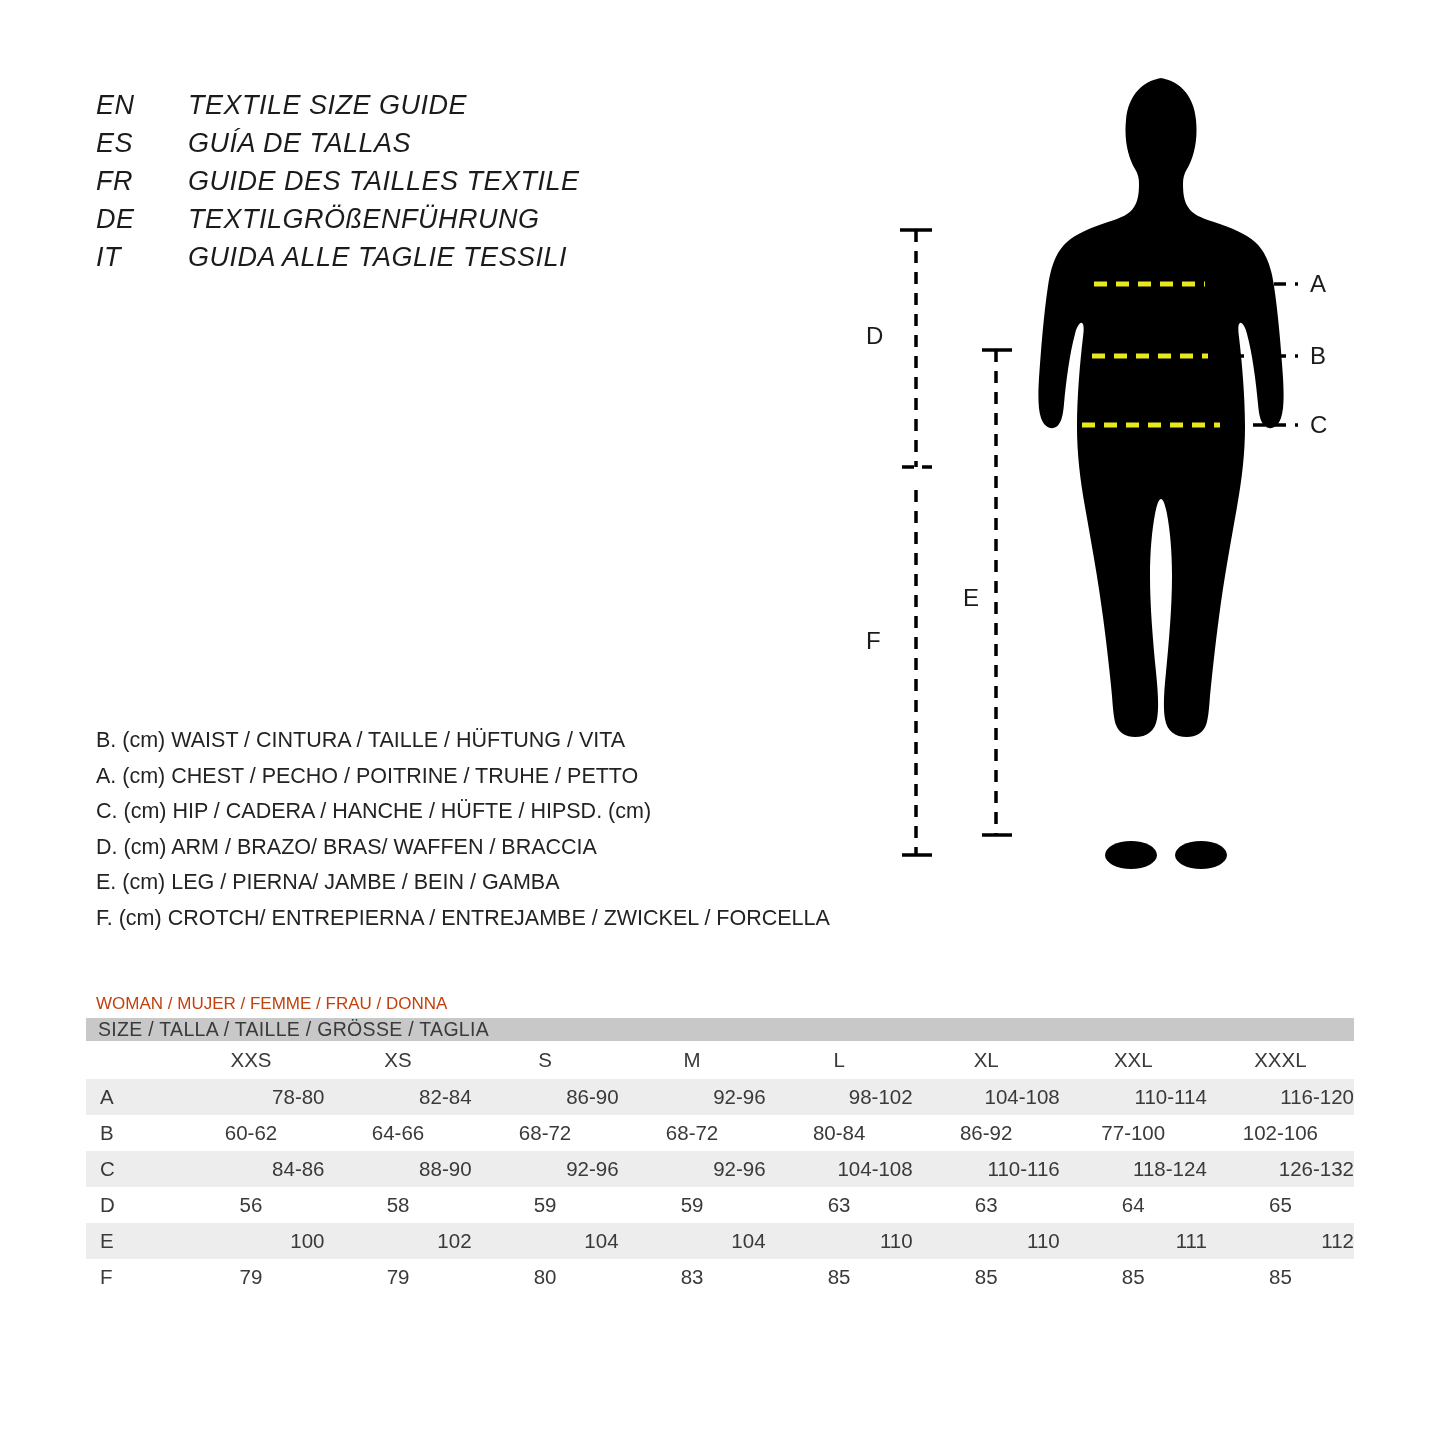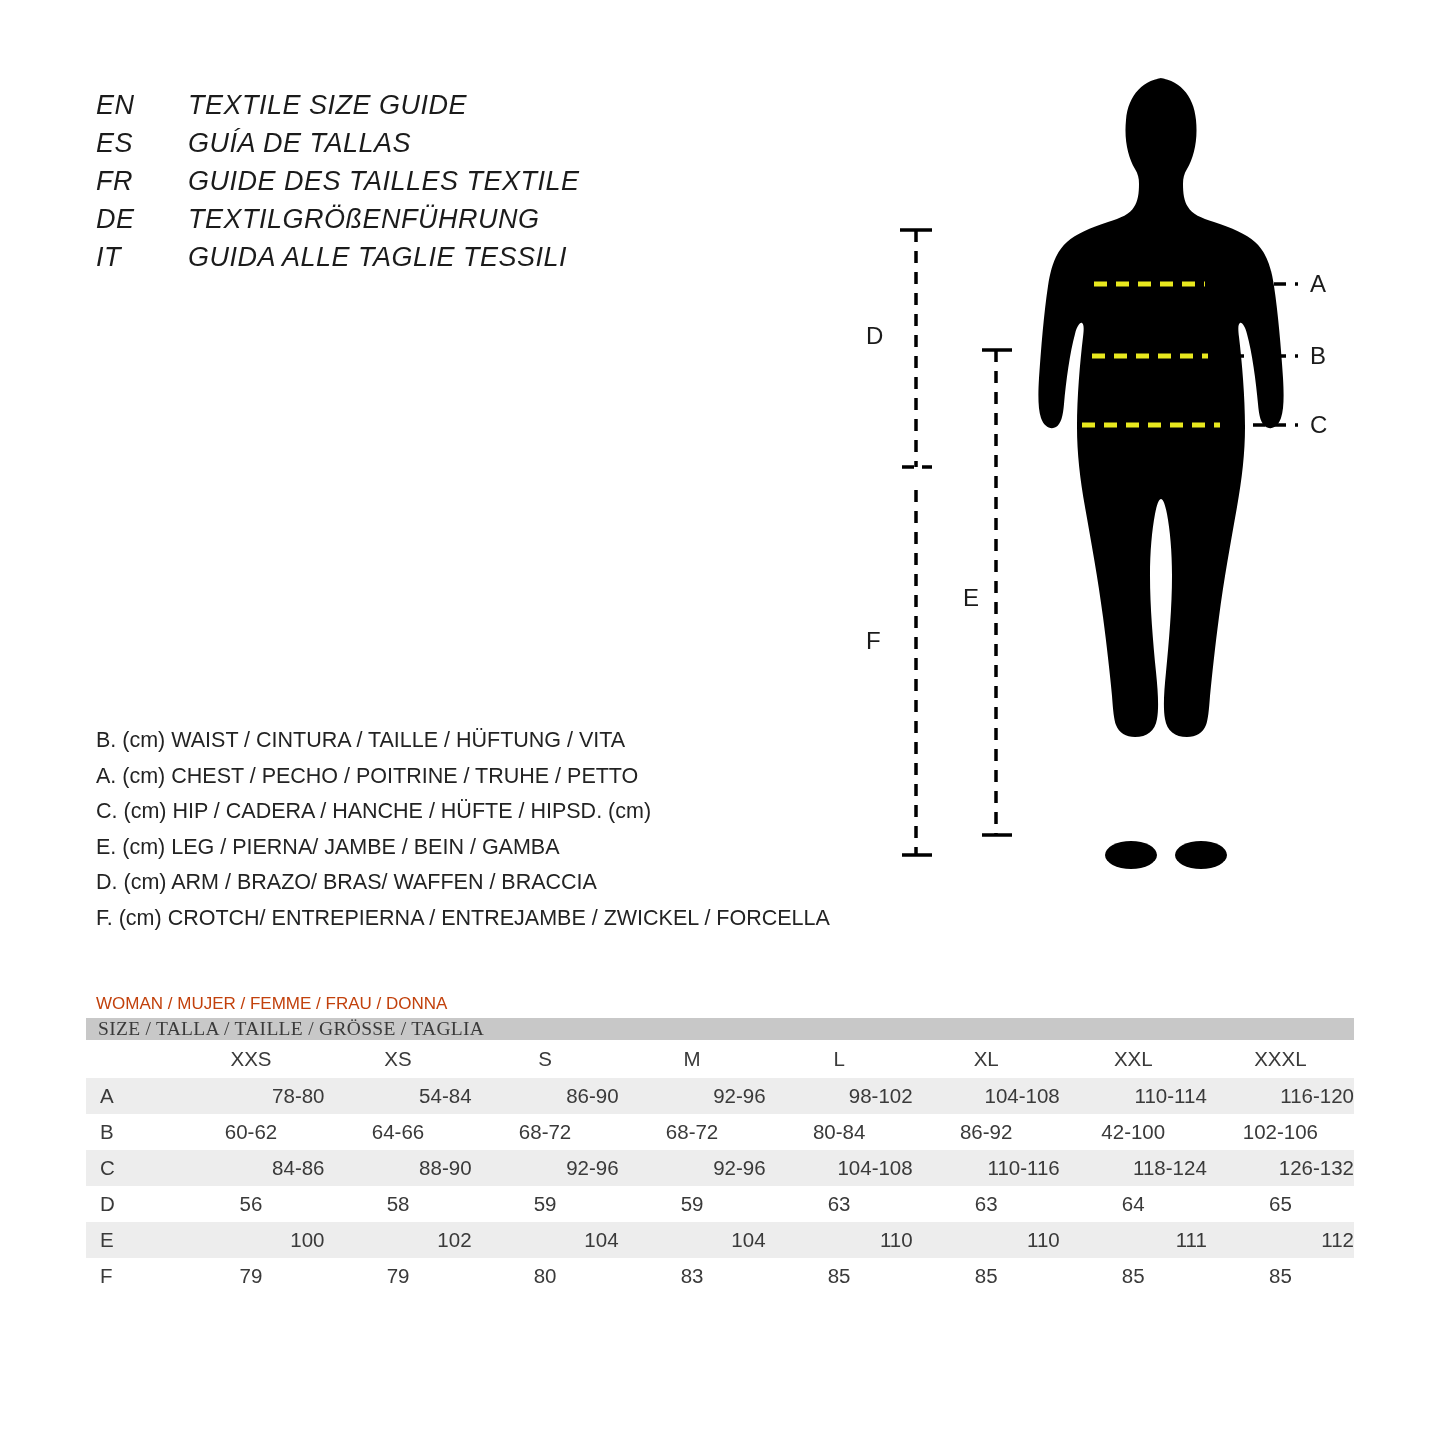--- a/index.html
+++ b/index.html
@@ -77,21 +77,20 @@
     font-weight: normal;
   }
   .band-head {
     background: #c8c8c8;
     height: 22px;
     text-align: left;
     padding-left: 12px !important;
     font-size: 19.5px;
     color: #3a3a3a;
     letter-spacing: 0.3px;
-    font-family: Liberation Serif, serif;
   }
   .row-sizes td {
     height: 38px;
     text-align: center;
     font-size: 20.5px;
     color: #3a3a3a;
     background: #ffffff;
     margin-top: 24px;
   }
   .data-row td {
@@ -245,22 +244,22 @@
 
   <span class="dim-letter" style="left:46px; top:262px;">D</span>
   <span class="dim-letter" style="left:46px; top:567px;">F</span>
   <span class="dim-letter" style="left:143px; top:524px;">E</span>
 </div>
 
 <div id="legend-block">
   <div class="legend-row">B. (cm) WAIST / CINTURA / TAILLE / HÜFTUNG / VITA</div>
   <div class="legend-row">A. (cm) CHEST / PECHO / POITRINE / TRUHE / PETTO</div>
   <div class="legend-row">C. (cm) HIP / CADERA / HANCHE / HÜFTE / HIPSD. (cm)</div>
+  <div class="legend-row">D. (cm) ARM / BRAZO/ BRAS/ WAFFEN / BRACCIA</div>
   <div class="legend-row">E. (cm) LEG / PIERNA/ JAMBE / BEIN / GAMBA</div>
-  <div class="legend-row">D. (cm) ARM / BRAZO/ BRAS/ WAFFEN / BRACCIA</div>
   <div class="legend-row">F. (cm) CROTCH/ ENTREPIERNA / ENTREJAMBE / ZWICKEL / FORCELLA</div>
 </div>
 
 <div id="gender-label">WOMAN / MUJER / FEMME / FRAU / DONNA</div>
 
 <table id="size-table">
   <tbody>
     <tr>
       <td class="band-head" colspan="9">SIZE / TALLA / TAILLE / GRÖSSE / TAGLIA</td>
     </tr>
@@ -272,38 +271,38 @@
       <td class="col-cell">M</td>
       <td class="col-cell">L</td>
       <td class="col-cell">XL</td>
       <td class="col-cell">XXL</td>
       <td class="col-cell">XXXL</td>
     </tr>
 
     <tr class="data-row row-alt">
       <td class="col-label">A</td>
       <td>78-80</td>
-      <td>54-84</td>
+      <td>82-84</td>
       <td>86-90</td>
       <td>92-96</td>
       <td>98-102</td>
       <td>104-108</td>
       <td>110-114</td>
       <td>116-120</td>
     </tr>
 
     <tr class="data-row row-plain">
       <td class="col-label">B</td>
       <td>60-62</td>
       <td>64-66</td>
       <td>68-72</td>
       <td>68-72</td>
       <td>80-84</td>
       <td>86-92</td>
-      <td>42-100</td>
+      <td>77-100</td>
       <td>102-106</td>
     </tr>
 
     <tr class="data-row row-alt">
       <td class="col-label">C</td>
       <td>84-86</td>
       <td>88-90</td>
       <td>92-96</td>
       <td>92-96</td>
       <td>104-108</td>

